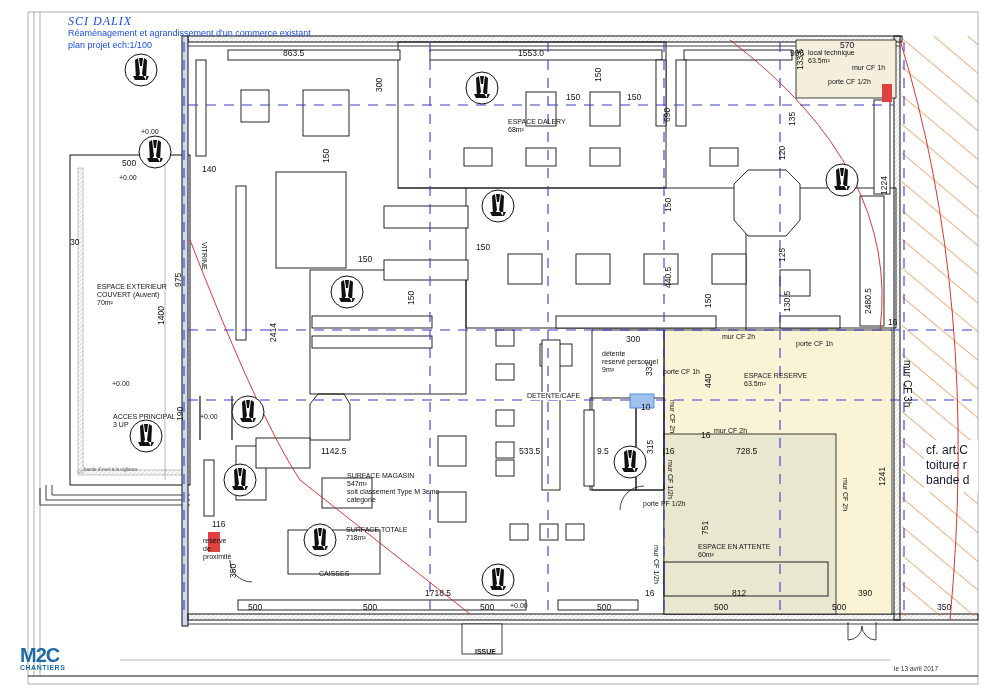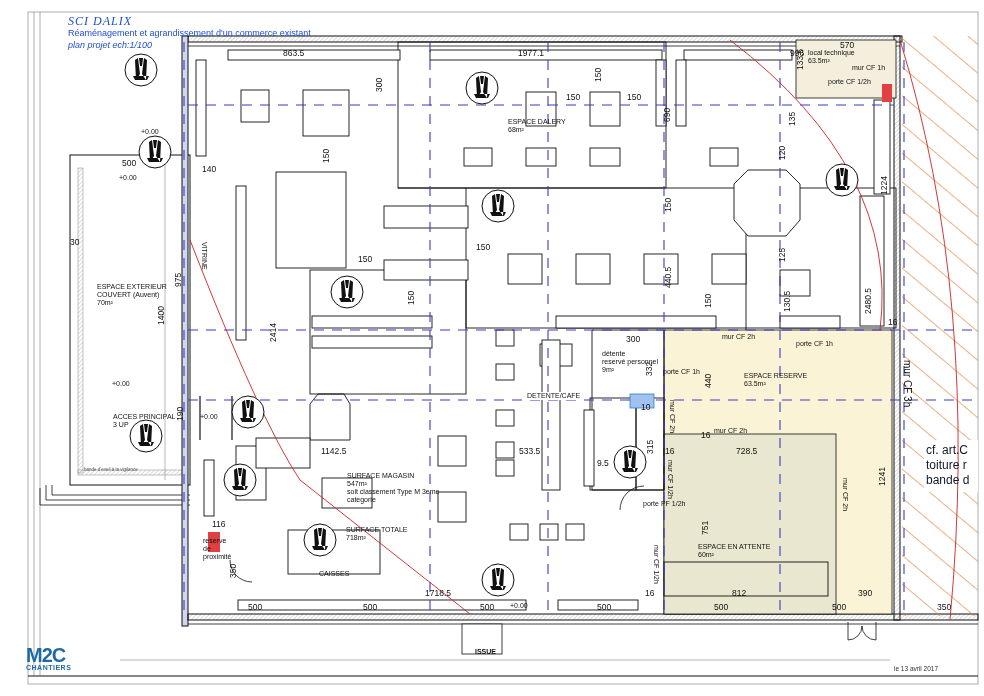--- a/index.html
+++ b/index.html
@@ -1,28 +1,28 @@
 <!DOCTYPE html>
 <html><head>
 <meta charset="utf-8">
 <style>
   html,body{margin:0;padding:0;background:#ffffff;}
   body{width:984px;height:696px;overflow:hidden;position:relative;font-family:"Liberation Sans",sans-serif;color:#111;}
   #plan{position:absolute;left:0;top:0;width:984px;height:696px;}
   .hdr{position:absolute;left:68px;font-family:"Liberation Sans",sans-serif;font-size:9px;color:#1d4ed8;white-space:nowrap;}
   .hdr-title{top:14px;font-family:"Liberation Serif",serif;font-style:italic;font-size:12px;letter-spacing:1px;}
   .hdr-sub{top:28px;}
-  .hdr-scale{top:40px;font-style:italic;}
+  .hdr-scale{top:40px;}
   .lbl{position:absolute;font-size:7px;line-height:8px;white-space:nowrap;color:#111;}
   .dim{position:absolute;font-size:8.5px;white-space:nowrap;color:#111;}
   .vdim{position:absolute;font-size:8.5px;white-space:nowrap;transform:rotate(-90deg);transform-origin:left top;color:#111;}
   .vlbl{position:absolute;font-size:7px;white-space:nowrap;transform:rotate(90deg);transform-origin:left top;color:#111;}
   .tiny{position:absolute;font-size:4.5px;color:#555;white-space:nowrap;}
   .big{position:absolute;font-size:12px;line-height:15px;white-space:nowrap;color:#0f172a;}
-  .logo{position:absolute;left:26px;top:646px;}
+  .logo{position:absolute;left:20px;top:646px;}
   .logo-mark{font-family:"Liberation Sans",sans-serif;font-weight:bold;font-size:20px;color:#1f6aa5;letter-spacing:-1px;line-height:18px;}
   .logo-sub{font-family:"Liberation Sans",sans-serif;font-weight:bold;font-size:7px;color:#1f6aa5;letter-spacing:0.5px;}
   .date{position:absolute;left:894px;top:665px;font-size:6.5px;color:#333;}
 </style>
 </head>
 <body>
 
 <svg id="plan" viewBox="0 0 984 696" xmlns="http://www.w3.org/2000/svg">
   <defs>
     <pattern id="hatch" patternUnits="userSpaceOnUse" width="22" height="22" patternTransform="rotate(-50)">
@@ -257,38 +257,38 @@
 <div class="lbl" style="left:643px;top:500px">porte PF 1/2h</div>
 <div class="vlbl" style="left:913px;top:360px;font-size:10px">mur CF 3h</div>
 
 <div class="lbl" style="left:141px;top:128px">+0.00</div>
 <div class="lbl" style="left:119px;top:174px">+0.00</div>
 <div class="lbl" style="left:112px;top:380px">+0.00</div>
 <div class="lbl" style="left:200px;top:413px">+0.00</div>
 <div class="lbl" style="left:510px;top:602px">+0.00</div>
 
 <div class="dim" style="left:283px;top:48px">863.5</div>
-<div class="dim" style="left:518px;top:48px">1977.1</div>
+<div class="dim" style="left:518px;top:48px">1553.0</div>
 <div class="dim" style="left:790px;top:48px">996</div>
 <div class="dim" style="left:840px;top:40px">570</div>
 <div class="dim" style="left:122px;top:158px">500</div>
 <div class="dim" style="left:70px;top:237px">30</div>
 <div class="dim" style="left:202px;top:164px">140</div>
 <div class="dim" style="left:566px;top:92px">150</div>
 <div class="dim" style="left:627px;top:92px">150</div>
 <div class="dim" style="left:358px;top:254px">150</div>
 <div class="dim" style="left:476px;top:242px">150</div>
 <div class="dim" style="left:626px;top:334px">300</div>
 <div class="dim" style="left:641px;top:402px">10</div>
 <div class="dim" style="left:701px;top:430px">16</div>
 <div class="dim" style="left:736px;top:446px">728.5</div>
 <div class="dim" style="left:665px;top:446px">16</div>
 <div class="dim" style="left:321px;top:446px">1142.5</div>
 <div class="dim" style="left:519px;top:446px">533.5</div>
-<div class="dim" style="left:597px;top:458px">9.5</div>
+<div class="dim" style="left:597px;top:446px">9.5</div>
 <div class="dim" style="left:212px;top:519px">116</div>
 <div class="dim" style="left:425px;top:588px">1718.5</div>
 <div class="dim" style="left:248px;top:602px">500</div>
 <div class="dim" style="left:363px;top:602px">500</div>
 <div class="dim" style="left:480px;top:602px">500</div>
 <div class="dim" style="left:597px;top:602px">500</div>
 <div class="dim" style="left:714px;top:602px">500</div>
 <div class="dim" style="left:832px;top:602px">500</div>
 <div class="dim" style="left:645px;top:588px">16</div>
 <div class="dim" style="left:732px;top:588px">812</div>

